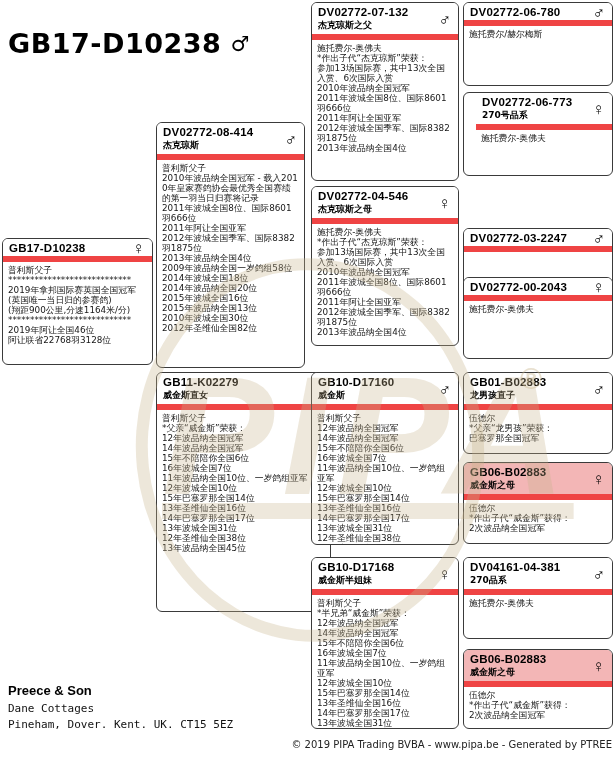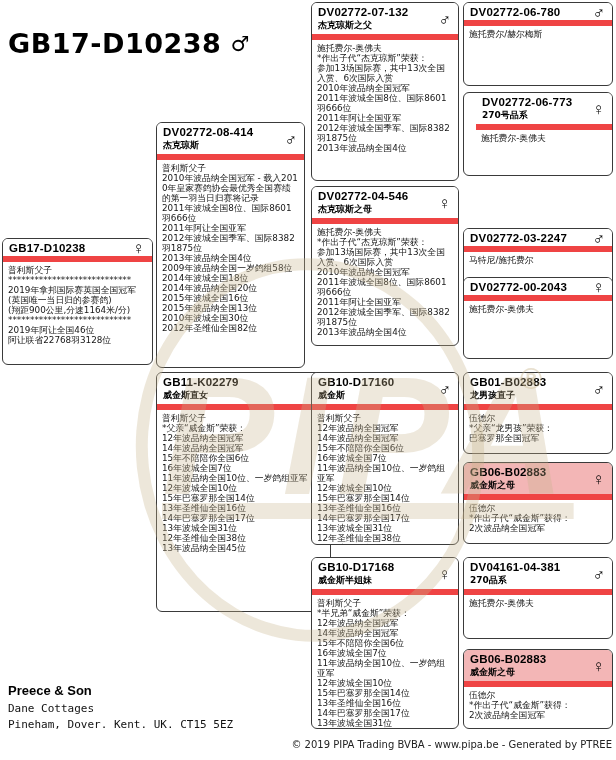--- a/index.html
+++ b/index.html
@@ -229,23 +229,20 @@
         </div>
         <div class="pbox-body">
           <div class="line">施托费尔-奥佛夫</div>
         </div>
       </div>
       <div class="pbox" style="left: 463px; top: 188px; width: 150px; height: 81px; margin-top: 40px;">
         <div class="pbox-head">
           <span class="ring">DV02772-03-2247</span>
           <span class="gender">♂</span>
         </div>
-        <div class="pbox-body">
-          <div class="line">马特尼/施托费尔</div>
-        </div>
       </div>
       <div class="pbox" style="left: 463px; top: 277px; width: 150px; height: 82px;">
         <div class="pbox-head">
           <span class="ring">DV02772-00-2043</span>
           <span class="gender">♀</span>
         </div>
         <div class="pbox-body">
           <div class="line">施托费尔-奥佛夫</div>
         </div>
       </div>

